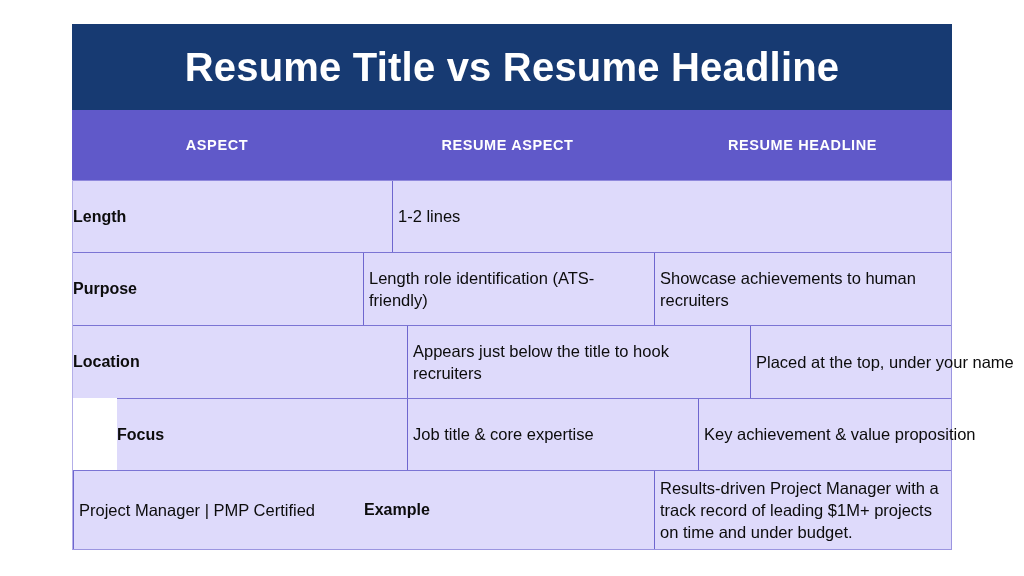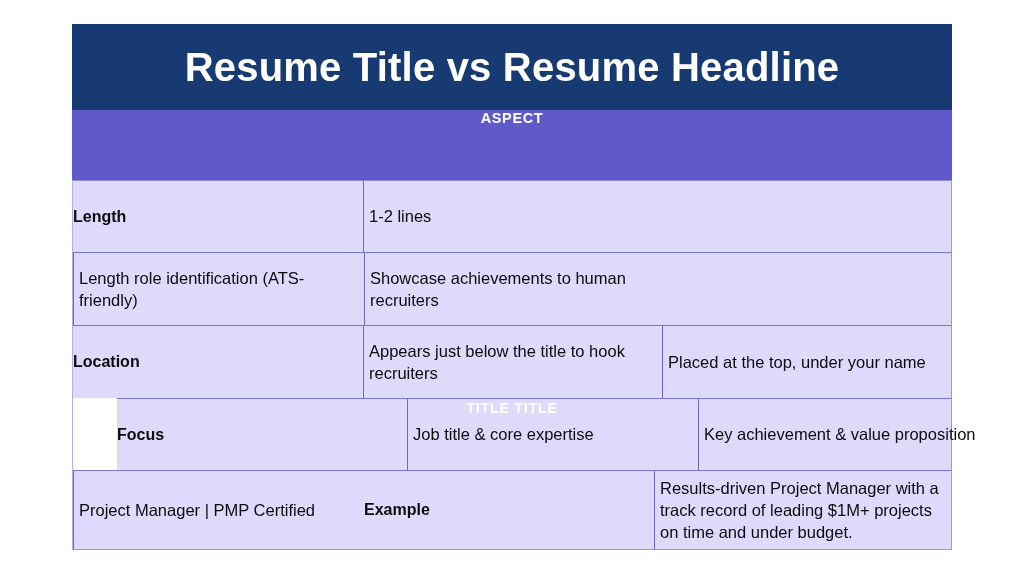--- a/index.html
+++ b/index.html
@@ -41,21 +41,20 @@
     line-height: 1;
     text-align: center;
     white-space: nowrap;
   }
   .head-band {
     height: 70px;
     background: #6059c9;
     display: flex;
     align-items: center;
     box-sizing: border-box;
-    flex-direction: column;
   }
   .col-a { width: 290px; flex: 0 0 290px; }
   .col-b { width: 291px; flex: 0 0 291px; }
   .col-c { width: 299px; flex: 0 0 299px; }
   .head-cell {
     color: #ffffff;
     font-size: 14.5px;
     font-weight: bold;
     letter-spacing: 0.6px;
     text-align: center;
@@ -69,23 +68,23 @@
   }
   .row {
     display: flex;
     background: #dedafb;
     border-top: 1px solid #7b74d4;
     box-sizing: border-box;
   }
   .row:first-child {
     border-top: 1px solid #8f88dc;
   }
-  .r1 { height: 72px; }
+  .r1 { height: 72px; gap: 29px; }
   .r2 { height: 73px; }
-  .r3 { height: 73px; }
+  .r3 { height: 73px; gap: 44px; }
   .r4 { height: 72px; margin-left: 44px; }
   .r5 { height: 79px; }
   .cell {
     box-sizing: border-box;
     display: flex;
     align-items: center;
     font-size: 16.5px;
     color: #0c0c0c;
     line-height: 1.34;
   }
@@ -109,36 +108,39 @@
 
 <div class="slide">
   <div class="table-wrap">
 
     <div class="title-band">
       <div class="title-text">Resume Title vs Resume Headline</div>
     </div>
 
     <div class="head-band">
       <div class="head-cell col-a">ASPECT</div>
-      <div class="head-cell col-b">TITLE TITLE</div>
+      <div class="head-cell col-b">RESUME ASPECT</div>
       <div class="head-cell col-c">RESUME HEADLINE</div>
     </div>
 
     <div class="grid">
 
       <div class="row r1">
         <div class="cell cell-aspect col-a">
           <span class="cell-text">Length</span>
         </div>
         <div class="cell cell-body col-c">
           <span class="cell-text">1-2 lines</span>
         </div>
       </div>
 
       <div class="row r2">
+        <div class="cell cell-aspect col-a">
+          <span class="cell-text">Purpose</span>
+        </div>
         <div class="cell cell-body col-b">
           <span class="cell-text">Length role identification (ATS-friendly)</span>
         </div>
         <div class="cell cell-body col-c">
           <span class="cell-text">Showcase achievements to human recruiters</span>
         </div>
       </div>
 
       <div class="row r3">
         <div class="cell cell-aspect col-a">

